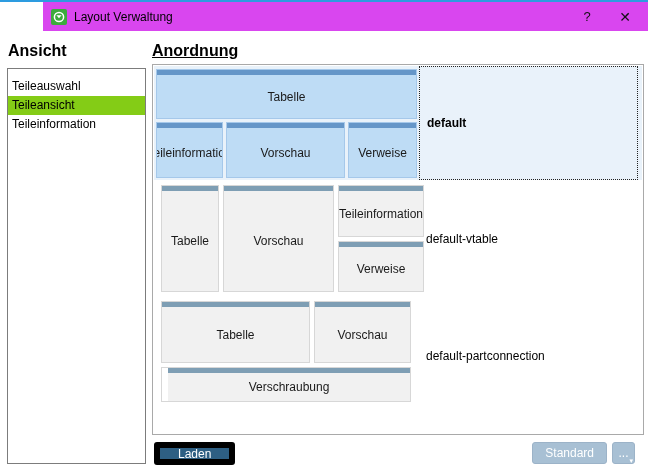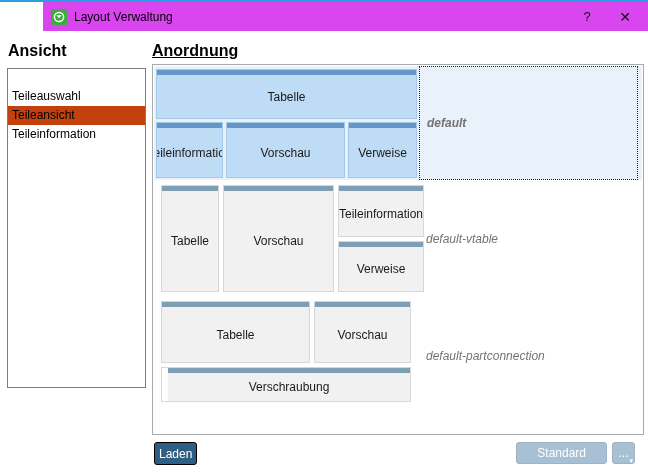--- a/index.html
+++ b/index.html
@@ -27,37 +27,37 @@
     width:38px; height:28px; display:flex; align-items:center; justify-content:center;
     font-size:13px; color:#111; cursor:default;
   }
   .tb-btn.close { font-size:14px; margin-right:4px; }
   
   .heading { position:absolute; top:40px; font-weight:bold; font-size:16px; }
   .h-ansicht { left:8px; }
   .h-anordnung { left:152px;text-decoration:underline; }
   
   .listbox {
-    position:absolute; left:7px; top:66px; width:139px; height:320px;
-    border:1px solid #7c7c7c; background:#fff; box-sizing:border-box; padding-top:18px;
+    position:absolute; left:7px; top:66px; width:139px; height:396px;
+    border:1px solid #7c7c7c; background:#fff; box-sizing:border-box; padding-top:8px;
   }
   .li { height:19px; line-height:19px; padding-left:4px; white-space:nowrap; overflow:hidden; }
-  .li.selected { background:#c2410c; }
+  .li.selected { background:#84cc16; }
   
   .layout-list {
     position:absolute; left:152px; top:62px; width:492px; height:371px;
     border:1px solid #a9a9a9; background:#fff; box-sizing:border-box; padding:1px;
   }
   .row { display:flex; height:114px; margin-bottom:2px; }
   .row.r3 { height:115px; }
   .row.selected { background:#e9f2fa; }
   .thumb { width:265px; flex:0 0 265px; box-sizing:border-box; }
   .label-cell {
     flex:1; display:flex; align-items:center; padding-left:7px;
-    box-sizing:border-box; margin-right:4px; color:#737373;font-style:italic;
+    box-sizing:border-box; margin-right:4px; color:#000000;
   }
   .row.selected .label-cell { border:1px dotted #222; font-weight:bold; }
   
   .panel { display:flex; flex-direction:column; box-sizing:border-box; }
   .ph { height:5px; flex:0 0 5px; }
   .pb {
     flex:1; display:flex; align-items:center; justify-content:center;
     white-space:nowrap; overflow:hidden; color:#1a1a1a; font-size:12px;
   }
   .panel.sel { border:1px solid #a5c8ea; }
@@ -81,28 +81,28 @@
   .t1-info { height:52px; flex:0 0 52px; }
   .t1-verw { flex:1; }
   
   .thumb2 { padding:3px 8px 0 7px; display:flex; flex-direction:column; gap:4px; }
   .t2-top { height:62px; flex:0 0 62px; display:flex; gap:4px; }
   .t2-tab { flex:1; }
   .t2-vor { width:97px; flex:0 0 97px; }
   .t2-bottom { height:35px; flex:0 0 35px;padding-left:6px; }
   
   .btn-laden {
-    position:absolute; left:154px; top:440px; height:23px; padding:0 4px;
-    background:#2e5f83; color:#fff; border:1px solid #000000; border-radius:3px;
+    position:absolute; left:154px; top:440px; height:23px; padding:0 18px;
+    background:#2e5f83; color:#fff; border:6px solid #000000; border-radius:3px;
     display:flex; align-items:center; justify-content:center; box-sizing:border-box;
   }
   .btn-group { position:absolute; top:440px; right:13px; display:flex; gap:5px; height:22px; }
   .btn-dis {
     background:#a8c0d4; border:1px solid #9cb3c8; color:#fff; border-radius:3px;
-    display:flex; align-items:center; justify-content:center; padding:0 20px; box-sizing:border-box;
+    display:flex; align-items:center; justify-content:center; padding:0 12px; box-sizing:border-box;
   }
   .btn-more { width:23px; padding:0; position:relative; }
   .btn-more .arrow { position:absolute; right:1px; bottom:-2px; font-size:7px; color:#fff; }
 </style>
 </head>
 <body>
 
 <div class="window">
 
   <div class="titlebar">

